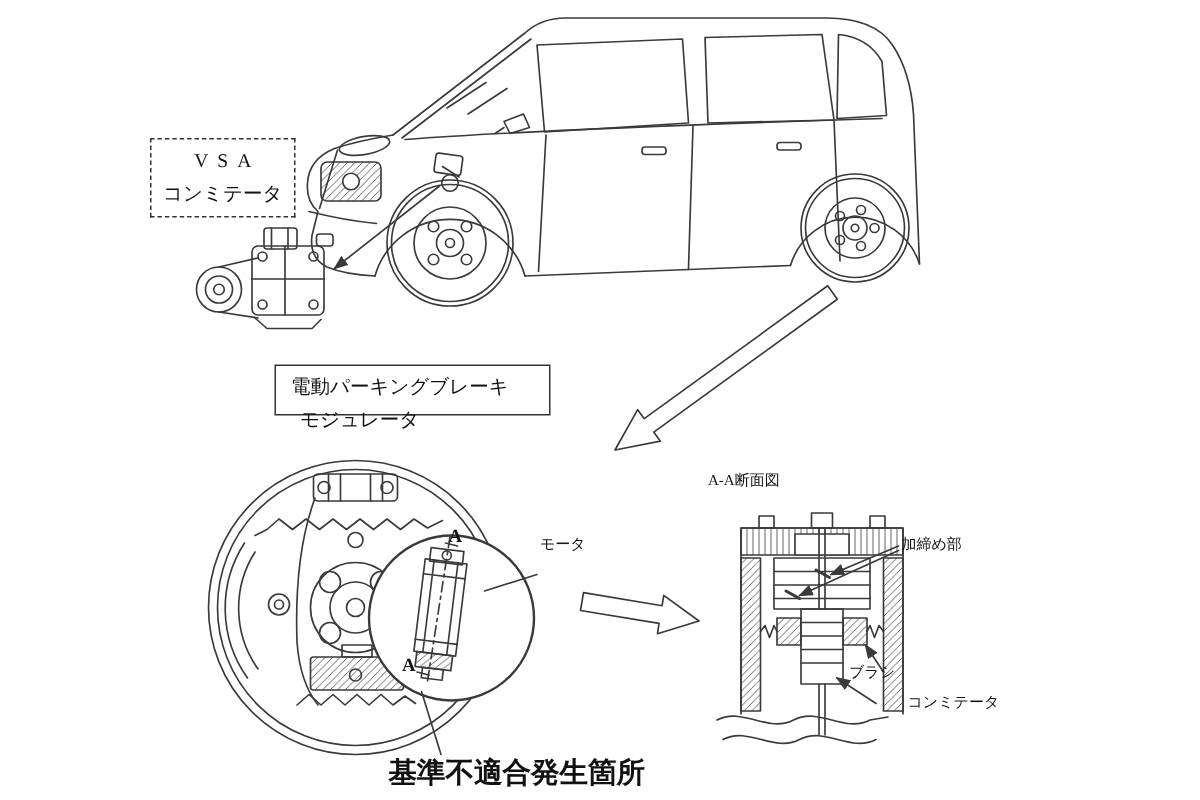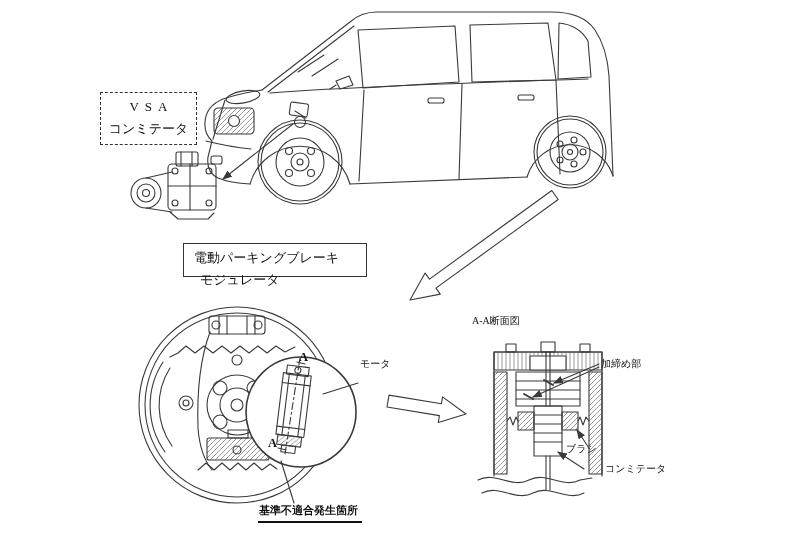--- a/index.html
+++ b/index.html
@@ -17,21 +17,21 @@
              text-align:center; padding-top:3px; }
   .vsa-line1 { letter-spacing:6px; padding-left:6px; }
   .epb-box { left:183px; top:243px; width:184px; height:34px; border:1.2px solid #333;
              padding:3px 0 0 10px; }
   .epb-line2 { padding-left:6px; }
   .section-title { left:472px; top:313px; }
   .motor-label { left:360px; top:356px; }
   .crimp-label { left:601px; top:356px; }
   .brush-label { left:566px; top:441px; }
   .commutator-label { left:605px; top:461px; }
-  .defect-label { left:258px; top:502px; font-size:11px; font-weight:bold;
+  .defect-label { left:258px; top:502px; font-size:19px; font-weight:bold;
                   border-bottom:2px solid #111; padding:0 4px 2px 1px; }
   .marker-a { position:absolute; font-size:12.5px; font-weight:bold; }
   .a-top { left:299px; top:350px; }
   .a-bottom { left:268px; top:436px; }
 </style>
 </head>
 <body>
 
 <div class="canvas">
 

